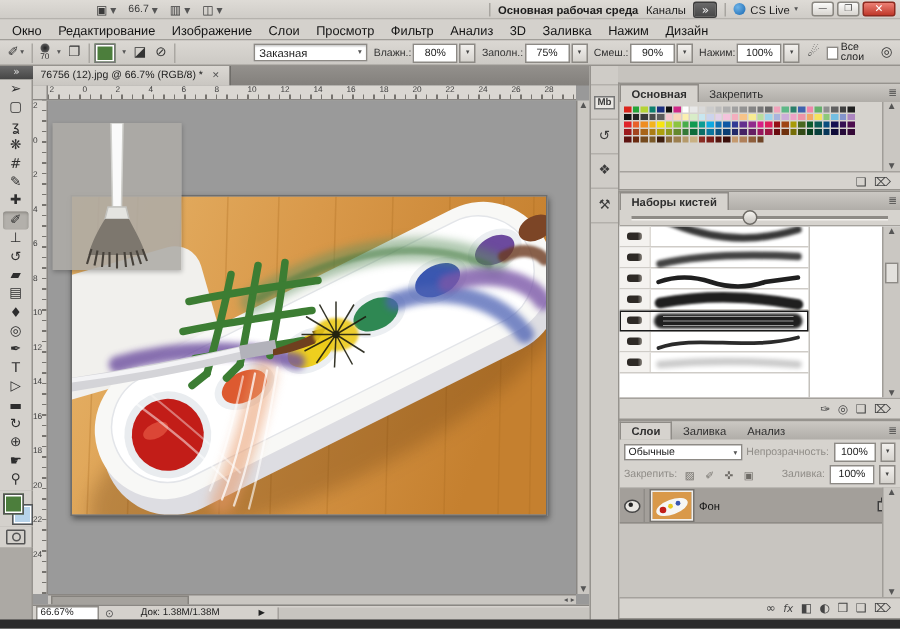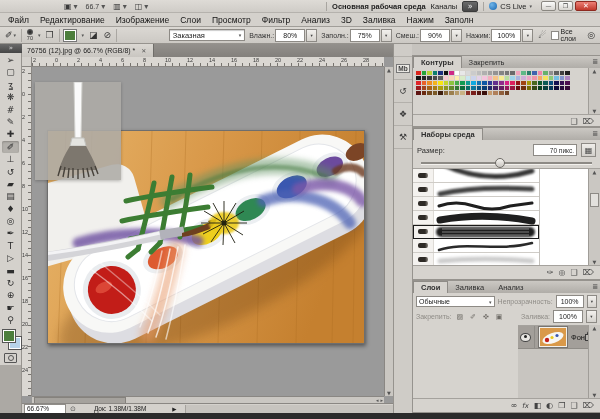--- a/index.html
+++ b/index.html
@@ -151,21 +151,21 @@
   .layer-row{height:22px;background:#a39f9a;display:flex;align-items:center;border-bottom:1px solid #8f8c87;}
   .eye-cell{width:16px;height:100%;border-right:1px solid #8f8c87;display:flex;align-items:center;justify-content:center;}
   .eye{width:9px;height:7px;border-radius:50%;background:#e8e6e2;border:1px solid #444;position:relative;}
   .eye:after{content:"";position:absolute;left:2.5px;top:1.5px;width:3px;height:3px;border-radius:50%;background:#222;}
   .layer-thumb{width:26px;height:18px;margin:0 4px;border:1px solid #f2f0ec;box-shadow:0 0 0 1px #777470;}
   .layer-name{font-size:7.5px;color:#141414;}
   .padlock{margin-left:auto;margin-right:6px;position:relative;width:7px;height:5px;border:1px solid #3c3c3c;background:#b9b6b1;}
   .padlock:before{content:"";position:absolute;left:1px;top:-4px;width:3px;height:3px;border:1px solid #3c3c3c;border-bottom:0;border-radius:3px 3px 0 0;}
   .layers-vsb{position:absolute;right:0;top:0;bottom:0;width:11px;background:#cac7c2;border-left:1px solid #a09d98;
               display:flex;flex-direction:column;justify-content:space-between;align-items:center;font-size:5px;color:#555;}
-  .layer-wrap{position:relative;flex:1;display:flex;flex-direction:column;align-items:flex-end;}
+  .layer-wrap{position:relative;flex:1;display:flex;flex-direction:column;}
   #bottomstrip{position:absolute;left:0;top:413px;width:600px;height:6px;background:#2b2b2b;}
 </style>
 </head>
 <body>
 
 <div class="app">
 
   <div id="appbar">
     <div id="appbar-buttons">
         <span class="ab-btn">
@@ -198,31 +198,31 @@
       </span>
       <span class="winbtns">
         <button class="wbtn ic">—</button>
         <button class="wbtn ic">❐</button>
         <button class="wbtn close ic">✕</button>
       </span>
     </div>
   </div>
 
   <div id="menubar">
-      <span class="menu-item">Файл</span>
+      <span class="menu-item">Окно</span>
       <span class="menu-item">Редактирование</span>
       <span class="menu-item">Изображение</span>
       <span class="menu-item">Слои</span>
       <span class="menu-item">Просмотр</span>
       <span class="menu-item">Фильтр</span>
       <span class="menu-item">Анализ</span>
       <span class="menu-item">3D</span>
       <span class="menu-item">Заливка</span>
       <span class="menu-item">Нажим</span>
-      <span class="menu-item">Заполн</span>
+      <span class="menu-item">Дизайн</span>
     </div>
 
   <div id="optionsbar">
     <span class="opt-btn">
       <span class="ic">✐</span>
       <span class="caret ic">▾</span>
     </span>
     <span class="opt-sep"></span>
     <span class="opt-btn brush-preview">
       <span class="dot"></span>
@@ -499,21 +499,21 @@
         </div>
         <div class="dock-btn ic">↺</div>
         <div class="dock-btn ic">❖</div>
         <div class="dock-btn ic">⚒</div>
       </div>
 
     <div id="rightcol">
 
       <section class="panel" id="p-swatches">
         <div class="phead" id="swatch-tabs">
-          <span class="ptab active">Контуры</span>
+          <span class="ptab active">Основная</span>
             <span class="ptab">Закрепить</span>
             <span class="pmenu ic">≣</span>
         </div>
         <div class="sw-body">
           <div id="swatch-grid">
               <div title="#da251c" style="background: rgb(218, 37, 28);"></div>
               <div title="#25a539" style="background: rgb(37, 165, 57);"></div>
               <div title="#b5d334" style="background: rgb(181, 211, 52);"></div>
               <div title="#0d7f6e" style="background: rgb(13, 127, 110);"></div>
               <div title="#1b2f7e" style="background: rgb(27, 47, 126);"></div>
@@ -648,27 +648,22 @@
           </div>
         </div>
         <div class="pfoot" id="swatch-foot">
             <span class="ic">❑</span>
             <span class="ic">⌦</span>
           </div>
       </section>
 
       <section class="panel" id="p-brushes">
         <div class="phead">
-          <span class="ptab active">Наборы среда</span>
+          <span class="ptab active">Наборы кистей</span>
           <span class="pmenu ic">≣</span>
-        </div>
-        <div class="size-row">
-          <span>Размер:</span>
-          <span class="size-box">70 пикс.</span>
-          <span class="bristle-toggle ic">▦</span>
         </div>
         <div class="slider-row">
           <span class="slider-track"></span>
           <span class="slider-thumb"></span>
         </div>
         <div class="brush-list">
           <div class="brush-rows" id="brush-rows">
               <div class="brush-row">
                 <span class="bthumb">
                   <i></i>

